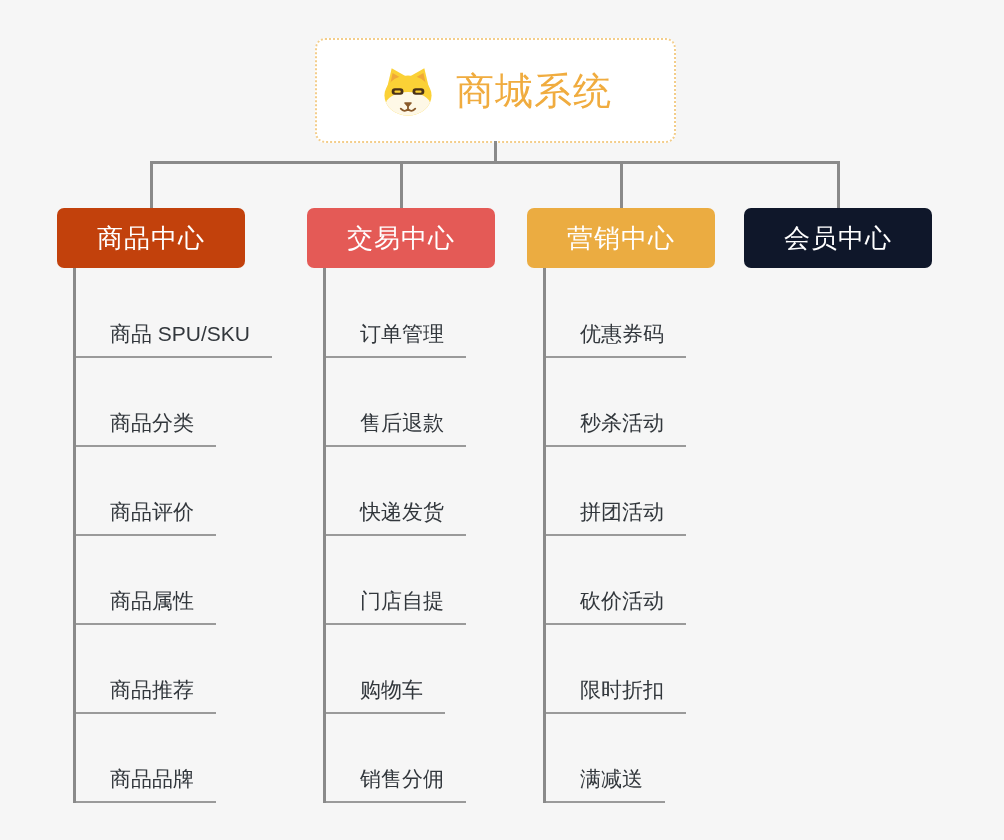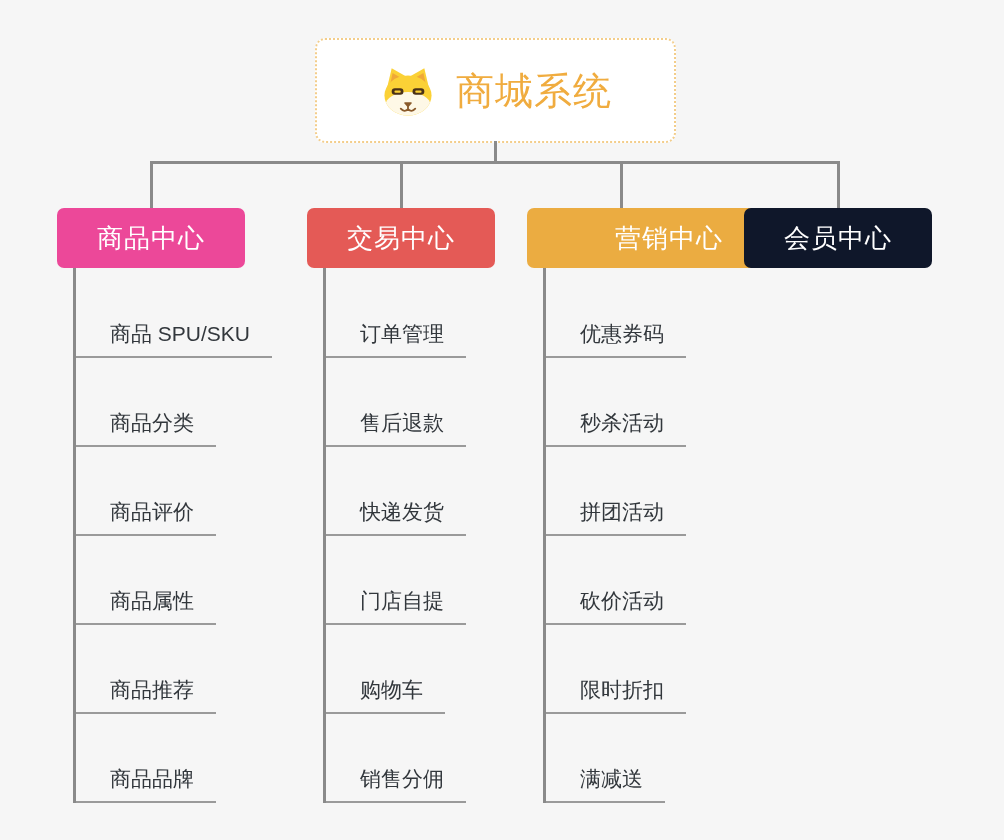--- a/index.html
+++ b/index.html
@@ -81,41 +81,41 @@
     <span class="root-title" style="color: rgb(240, 172, 63);">商城系统</span>
   </div>
 
   <div class="line root-stub"></div>
   <div class="line hline"></div>
   <div class="line drop drop-1"></div>
   <div class="line drop drop-2"></div>
   <div class="line drop drop-3"></div>
   <div class="line drop drop-4"></div>
 
-  <div class="branch-box bx-1" style="background: #ec4899;">商品中心</div>
+  <div class="branch-box bx-1" style="background: #c2410c;">商品中心</div>
   <div class="col col-1">
     <span class="leaf r0">商品 SPU/SKU</span>
     <span class="leaf r1">商品分类</span>
     <span class="leaf r2">商品评价</span>
     <span class="leaf r4">商品推荐</span>
     <span class="leaf r3">商品属性</span>
     <span class="leaf r5">商品品牌</span>
   </div>
 
   <div class="branch-box bx-2" style="background: rgb(228, 90, 86);">交易中心</div>
   <div class="col col-2">
     <span class="leaf r0">订单管理</span>
     <span class="leaf r1">售后退款</span>
     <span class="leaf r2">快递发货</span>
     <span class="leaf r3">门店自提</span>
     <span class="leaf r4">购物车</span>
     <span class="leaf r5">销售分佣</span>
   </div>
 
-  <div class="branch-box bx-3" style="background: rgb(235, 172, 65); padding-left: 48px;">营销中心</div>
+  <div class="branch-box bx-3" style="background: rgb(235, 172, 65);">营销中心</div>
   <div class="col col-3">
     <span class="leaf r0">优惠券码</span>
     <span class="leaf r1">秒杀活动</span>
     <span class="leaf r2">拼团活动</span>
     <span class="leaf r3">砍价活动</span>
     <span class="leaf r4">限时折扣</span>
     <span class="leaf r5">满减送</span>
   </div>
 
   <div class="branch-box bx-4" style="background: #0f172a;">会员中心</div>

